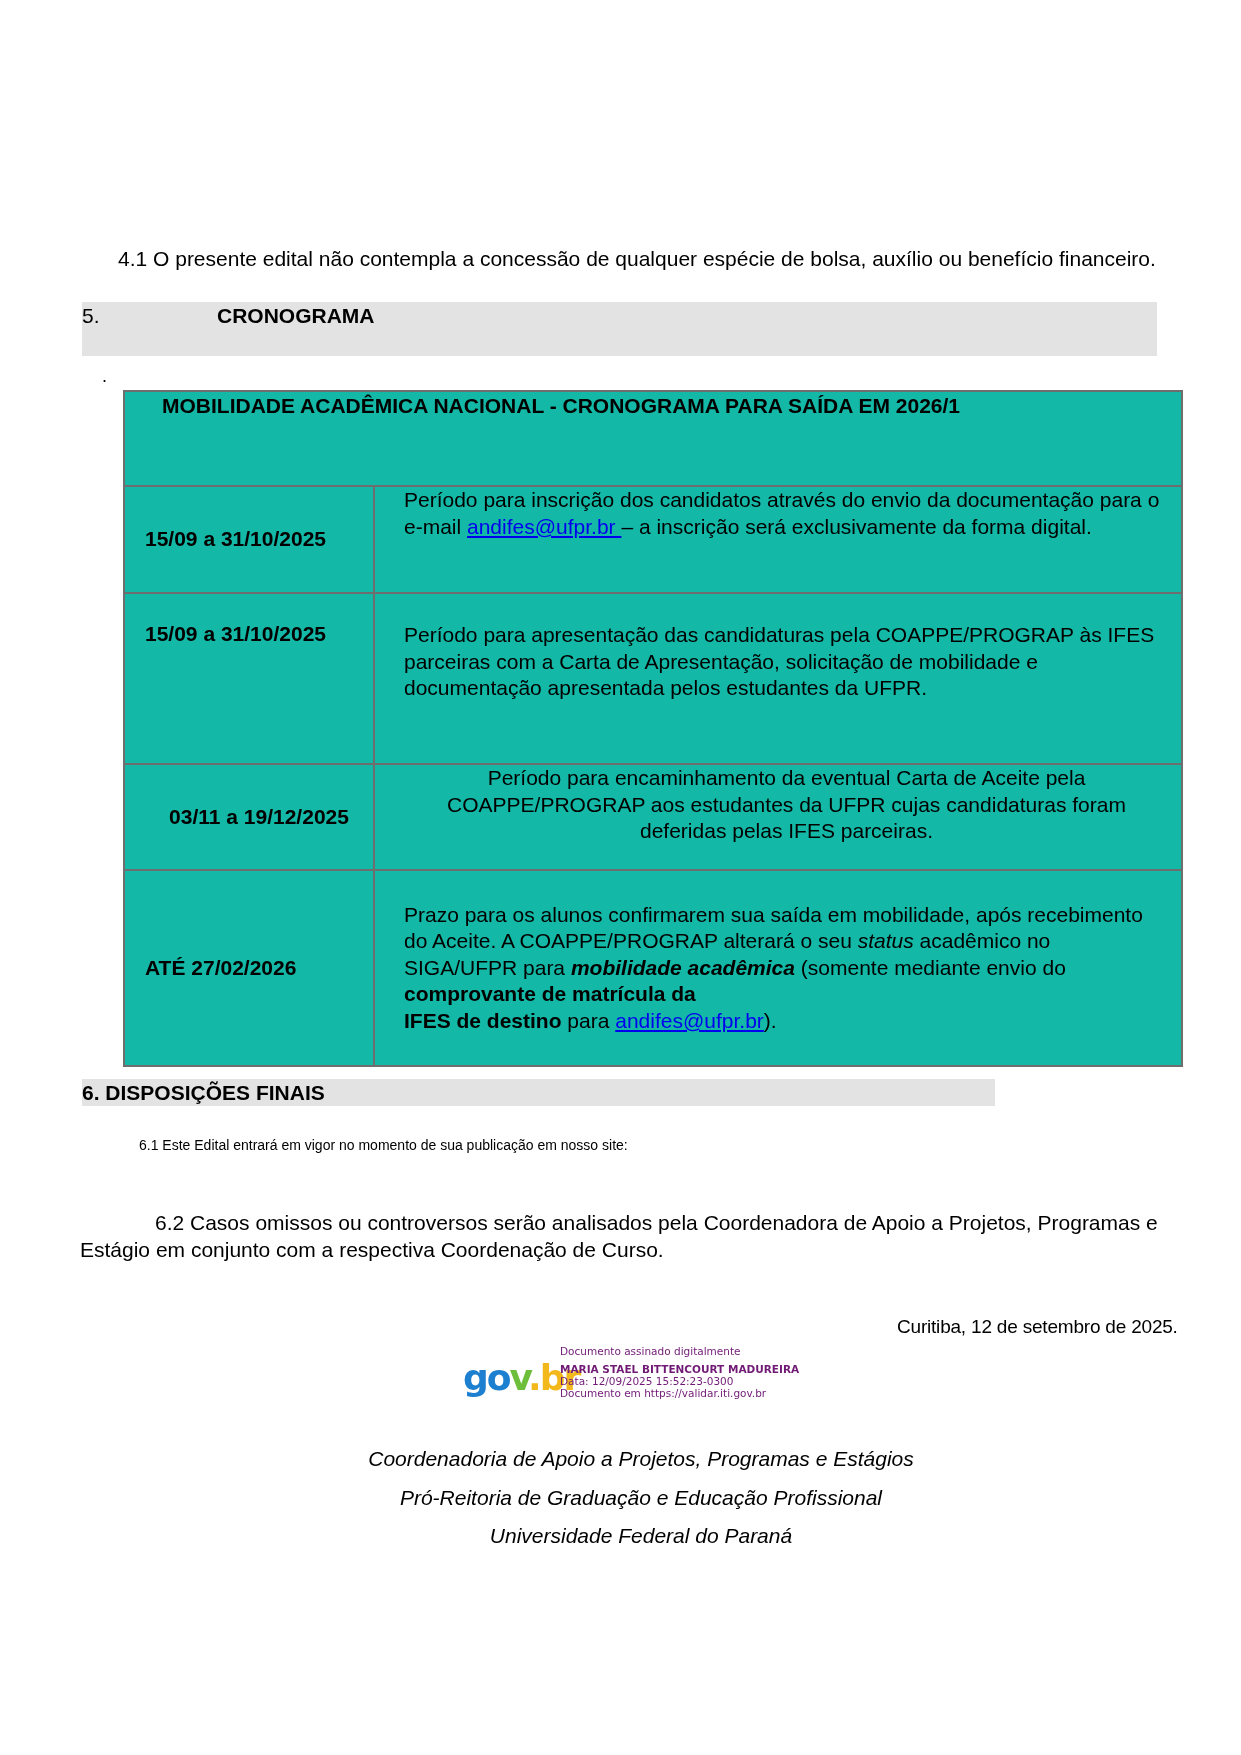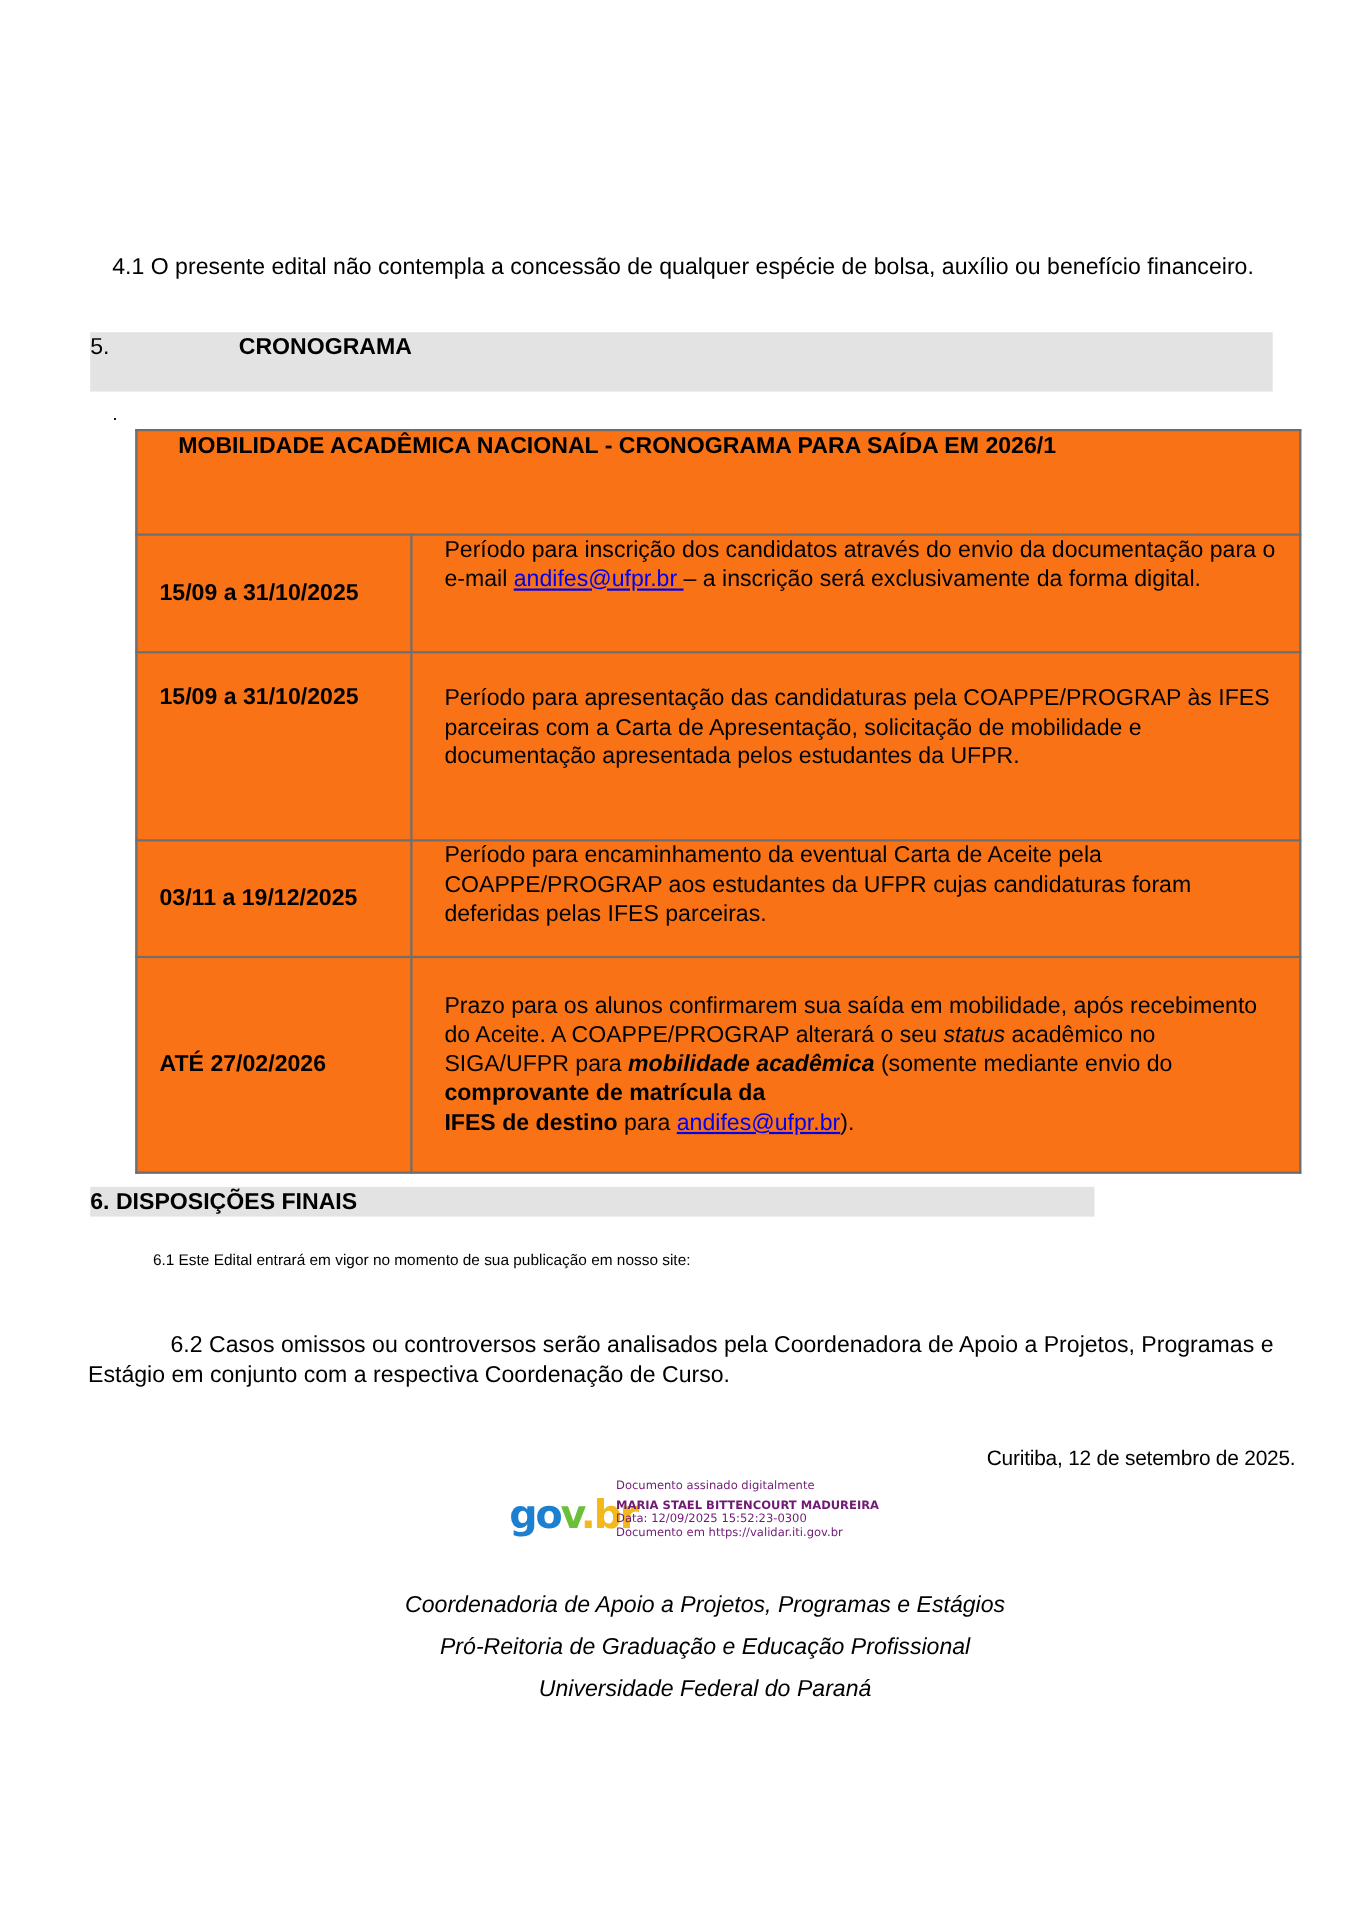--- a/index.html
+++ b/index.html
@@ -23,36 +23,36 @@
       background: #e3e3e3;
     }
     .sec5 .num { position: absolute; left: 0; top: 0px; font-size: 21px; line-height: 28px; }
     .sec5 .title { position: absolute; left: 135px; top: 0px; font-size: 21px; line-height: 28px; font-weight: bold; }
 
     .dot { left: 102px; top: 366px; font-size: 18px; line-height: 20px; }
 
     
     .tbl {
       left: 123px; top: 390px; width: 1060px;
-      border-collapse: collapse; background: #f97316;
+      border-collapse: collapse; background: #14b8a6;
     }
     .tbl td {
       border: 2px solid #6e6e6e; padding: 0; vertical-align: middle;
       font-size: 21px; line-height: 26.5px;
     }
     .tbl td.head {
       height: 92px; vertical-align: top; font-weight: bold;
       padding: 1px 0 0 37px;
     }
     .tbl td.date { width: 228px; font-weight: bold; padding-left: 20px; }
     .tbl td.desc { padding-left: 29px; padding-right: 12px; }
     .tbl td.desc-top { vertical-align: top; }
     .tbl tr.r1 td { height: 105px; }
     .tbl tr.r2 td { height: 141px; }
-    .tbl tr.r3 td { height: 104px; }
+    .tbl tr.r3 td { height: 104px; text-align: center; }
     .tbl tr.r4 td { height: 194px; }
 
     
     .sec6 {
       left: 82px; top: 1079px; width: 913px; height: 27px;
       background: #e3e3e3; font-size: 21px; line-height: 27px; font-weight: bold;
     }
     .p61 {
       left: 64px; top: 1132px; width: 1115px;
       font-size: 14px; line-height: 27px; text-align: justify;
@@ -84,21 +84,21 @@
 
     
     .footer {
       left: 0; top: 1440px; width: 1282px; text-align: center;
       font-style: italic; font-size: 21px; line-height: 38.5px;
     }
   </style>
 </head>
 <body>
 
-<p class="abs p41" style="margin:0;">4.1 O presente edital não contempla a concessão de qualquer espécie de bolsa, auxílio ou benefício financeiro.</p>
+<p class="abs p41" style="margin:16px;">4.1 O presente edital não contempla a concessão de qualquer espécie de bolsa, auxílio ou benefício financeiro.</p>
 
 <div class="abs sec5">
   <span class="num">5.</span>
   <span class="title">CRONOGRAMA</span>
 </div>
 
 <div class="abs dot">.</div>
 
 <table class="abs tbl">
   <tbody>

